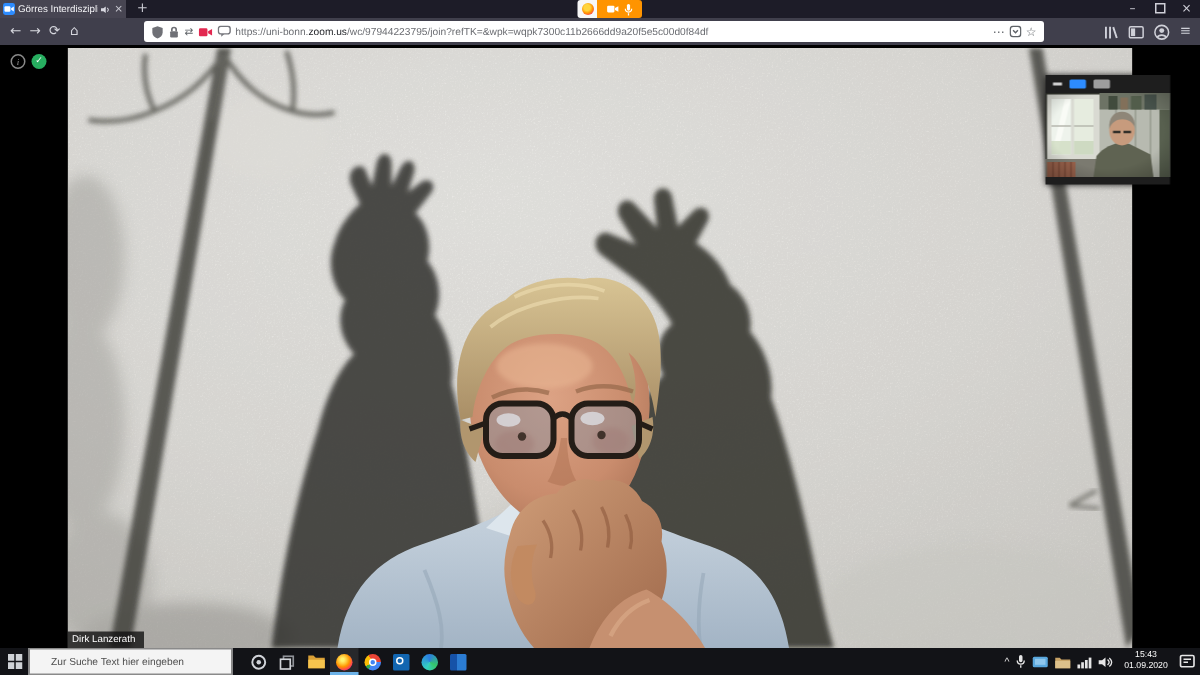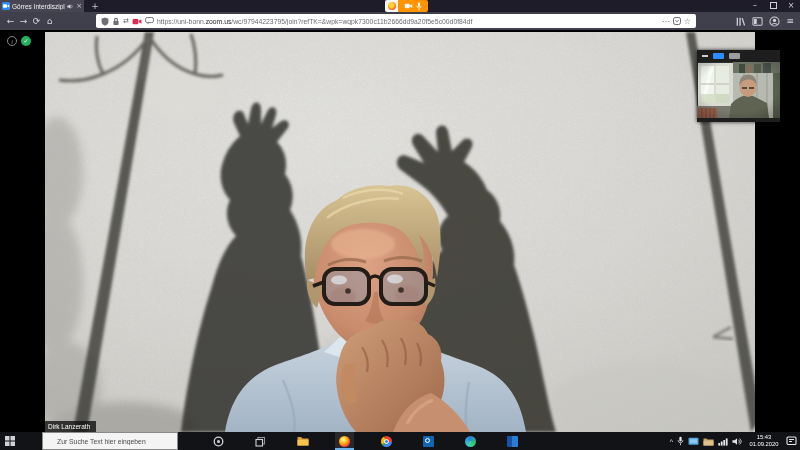--- a/index.html
+++ b/index.html
@@ -56,21 +56,21 @@
   .pip{position:absolute;right:20px;top:20px;width:83px;background:#1e1e1e;
     box-shadow:0 0 4px rgba(0,0,0,.8);}
   .pip-header{height:12px;display:flex;align-items:center;gap:5px;padding:0 5px;background:#1e1e1e;}
   .pip-min{width:6px;height:2px;background:#cfcfcf;}
   .pip-btn{width:11px;height:6px;border-radius:1px;}
   .pip-btn.blue{background:var(--accent-blue,#2d8cff);}
   .pip-btn.grey{background:#9d9d9d;}
 
   
   .taskbar{position:absolute;left:0;top:432px;width:800px;height:18px;background:#121317;
-    display:flex;align-items:center;box-sizing:border-box;gap:23px;}
+    display:flex;align-items:center;box-sizing:border-box;}
   .startbtn{width:17px;height:18px;display:flex;align-items:center;justify-content:center;}
   .search{width:136px;height:18px;box-sizing:border-box;border:1px solid #8a8a8a;
     background:#f4f4f4;font-size:6.8px;color:#333;padding:0 2px 0 14px;outline:none;
     font-family:"Liberation Sans",sans-serif;}
   .search::placeholder{color:#4d4d4d;}
   .taskicon{width:19px;height:18px;display:flex;align-items:center;justify-content:center;}
   .taskicon.active{background:rgba(255,255,255,.09);box-shadow:inset 0 -2px 0 var(--taskbar-active-underline,#6cb2e8);}
   .app-dot{width:11px;height:11px;border-radius:50%;}
   .firefox-dot{background:radial-gradient(circle at 40% 35%, #fff36e 0 10%, #ffcb3d 28%, #ff9500 48%, #ff3b5c 72%, #c13584 100%);}
   .chrome-dot{position:relative;background:conic-gradient(from -30deg,#ea4335 0 120deg,#4285f4 0 240deg,#34a853 0 270deg,#fbbc05 0 360deg);}

